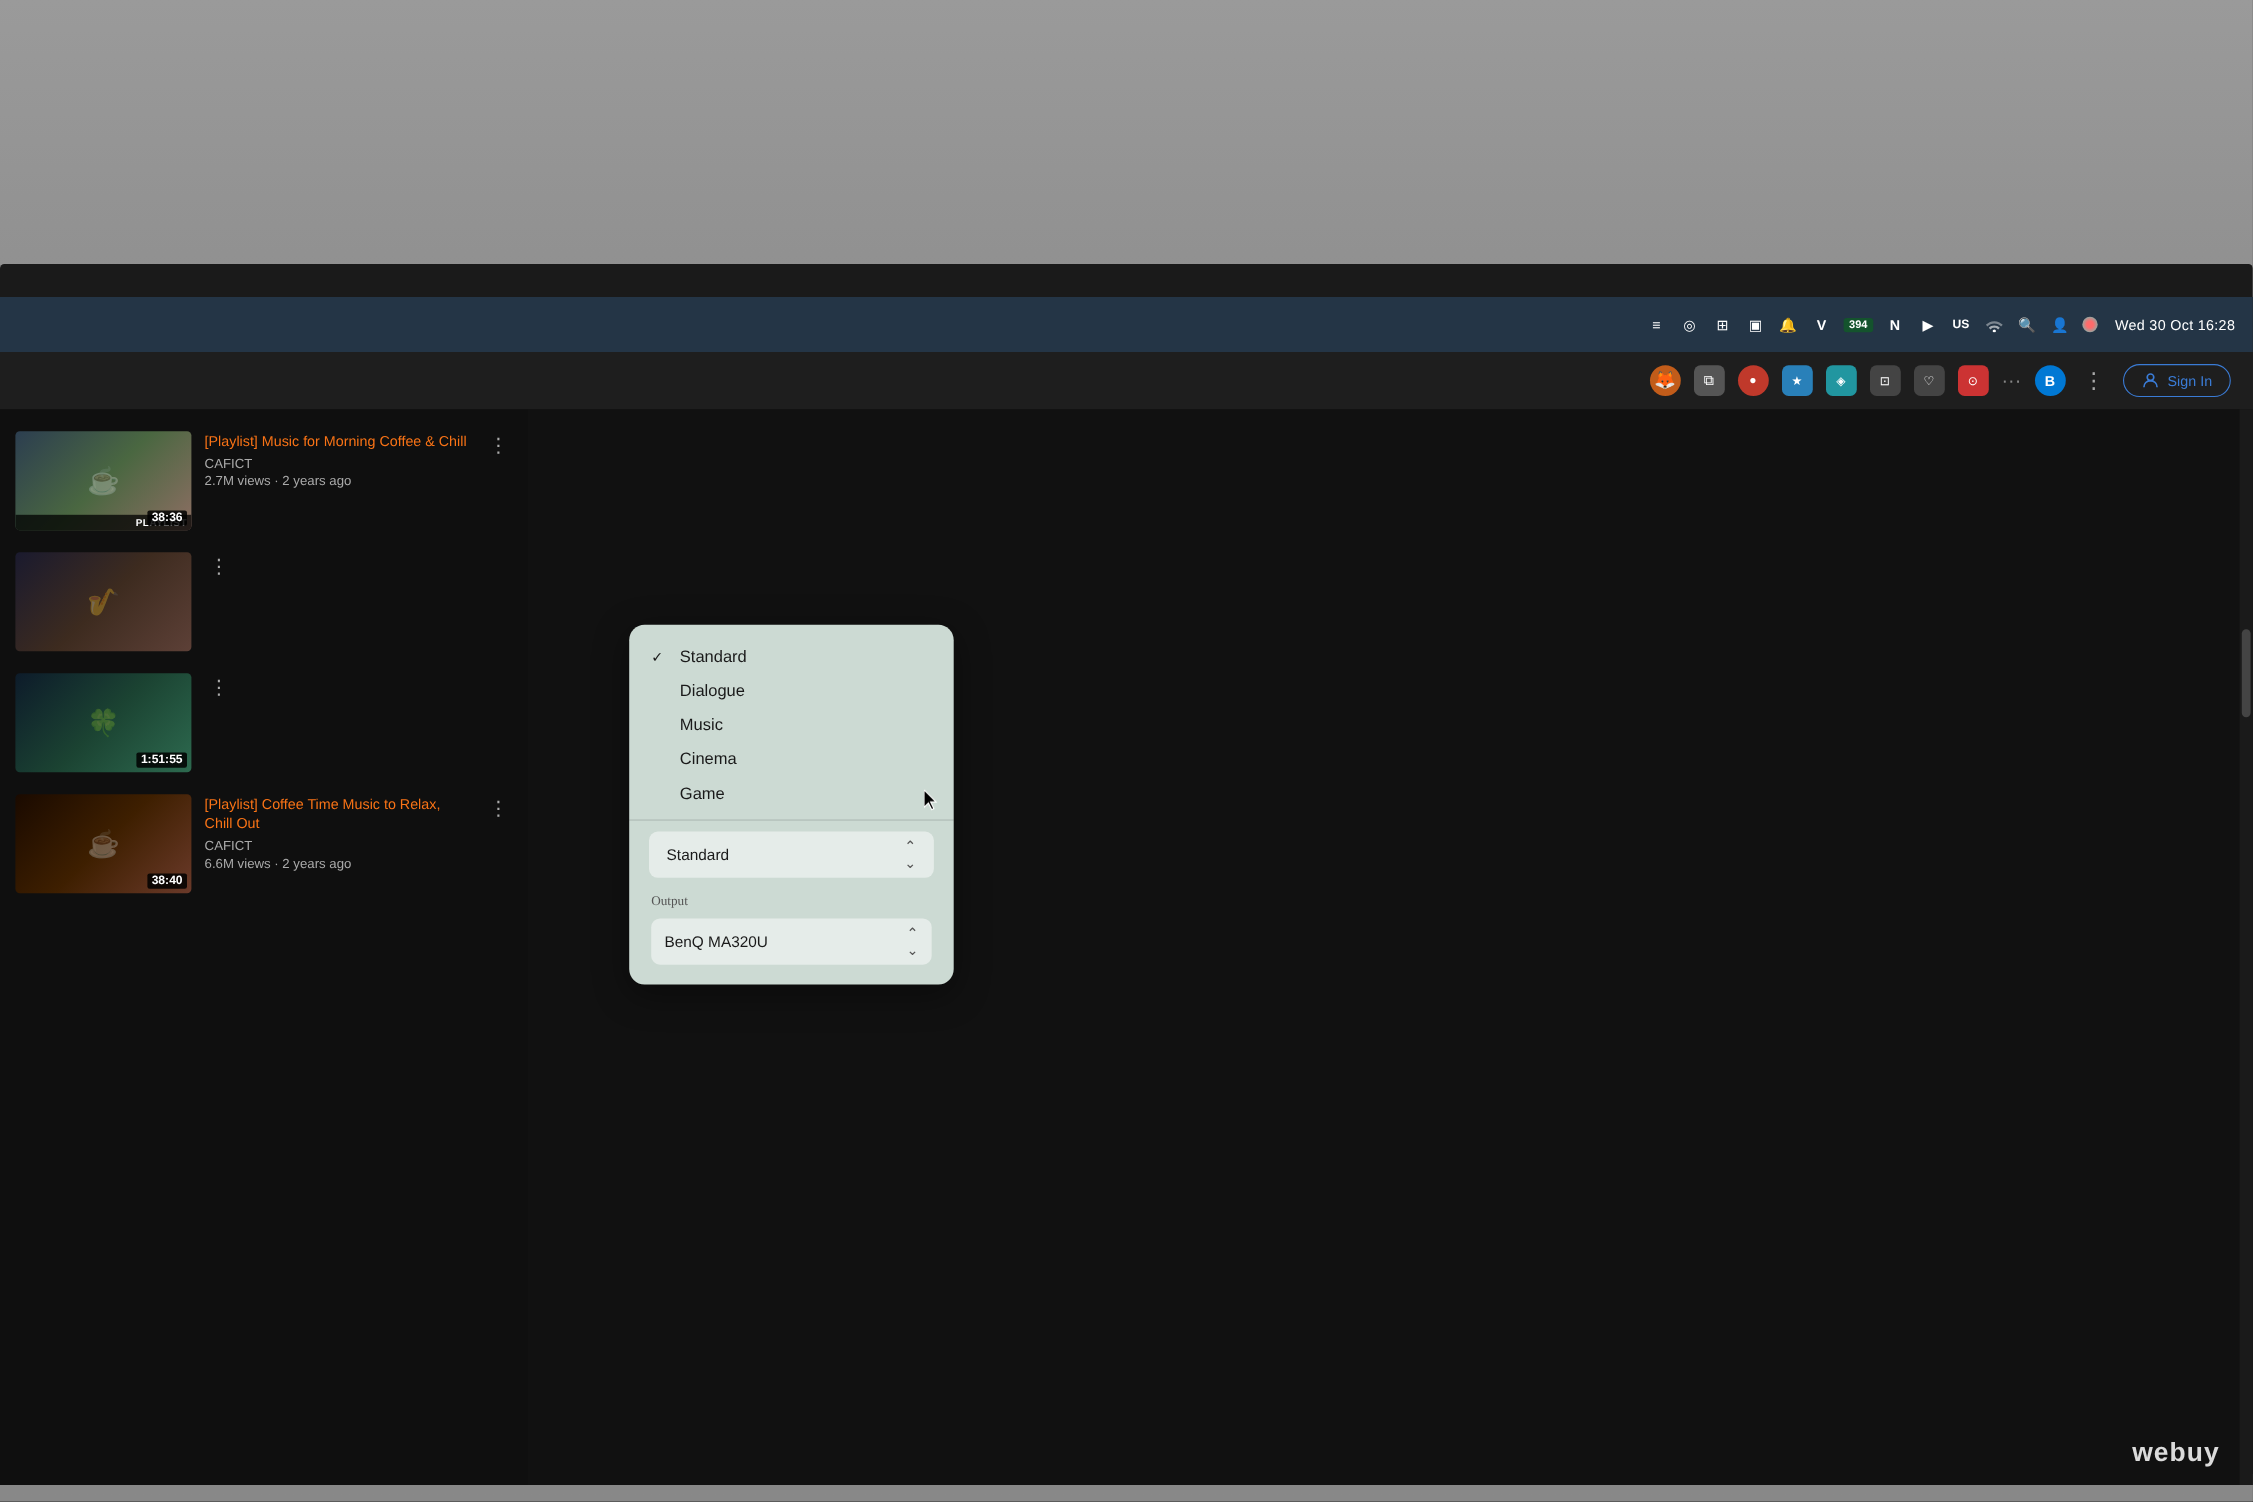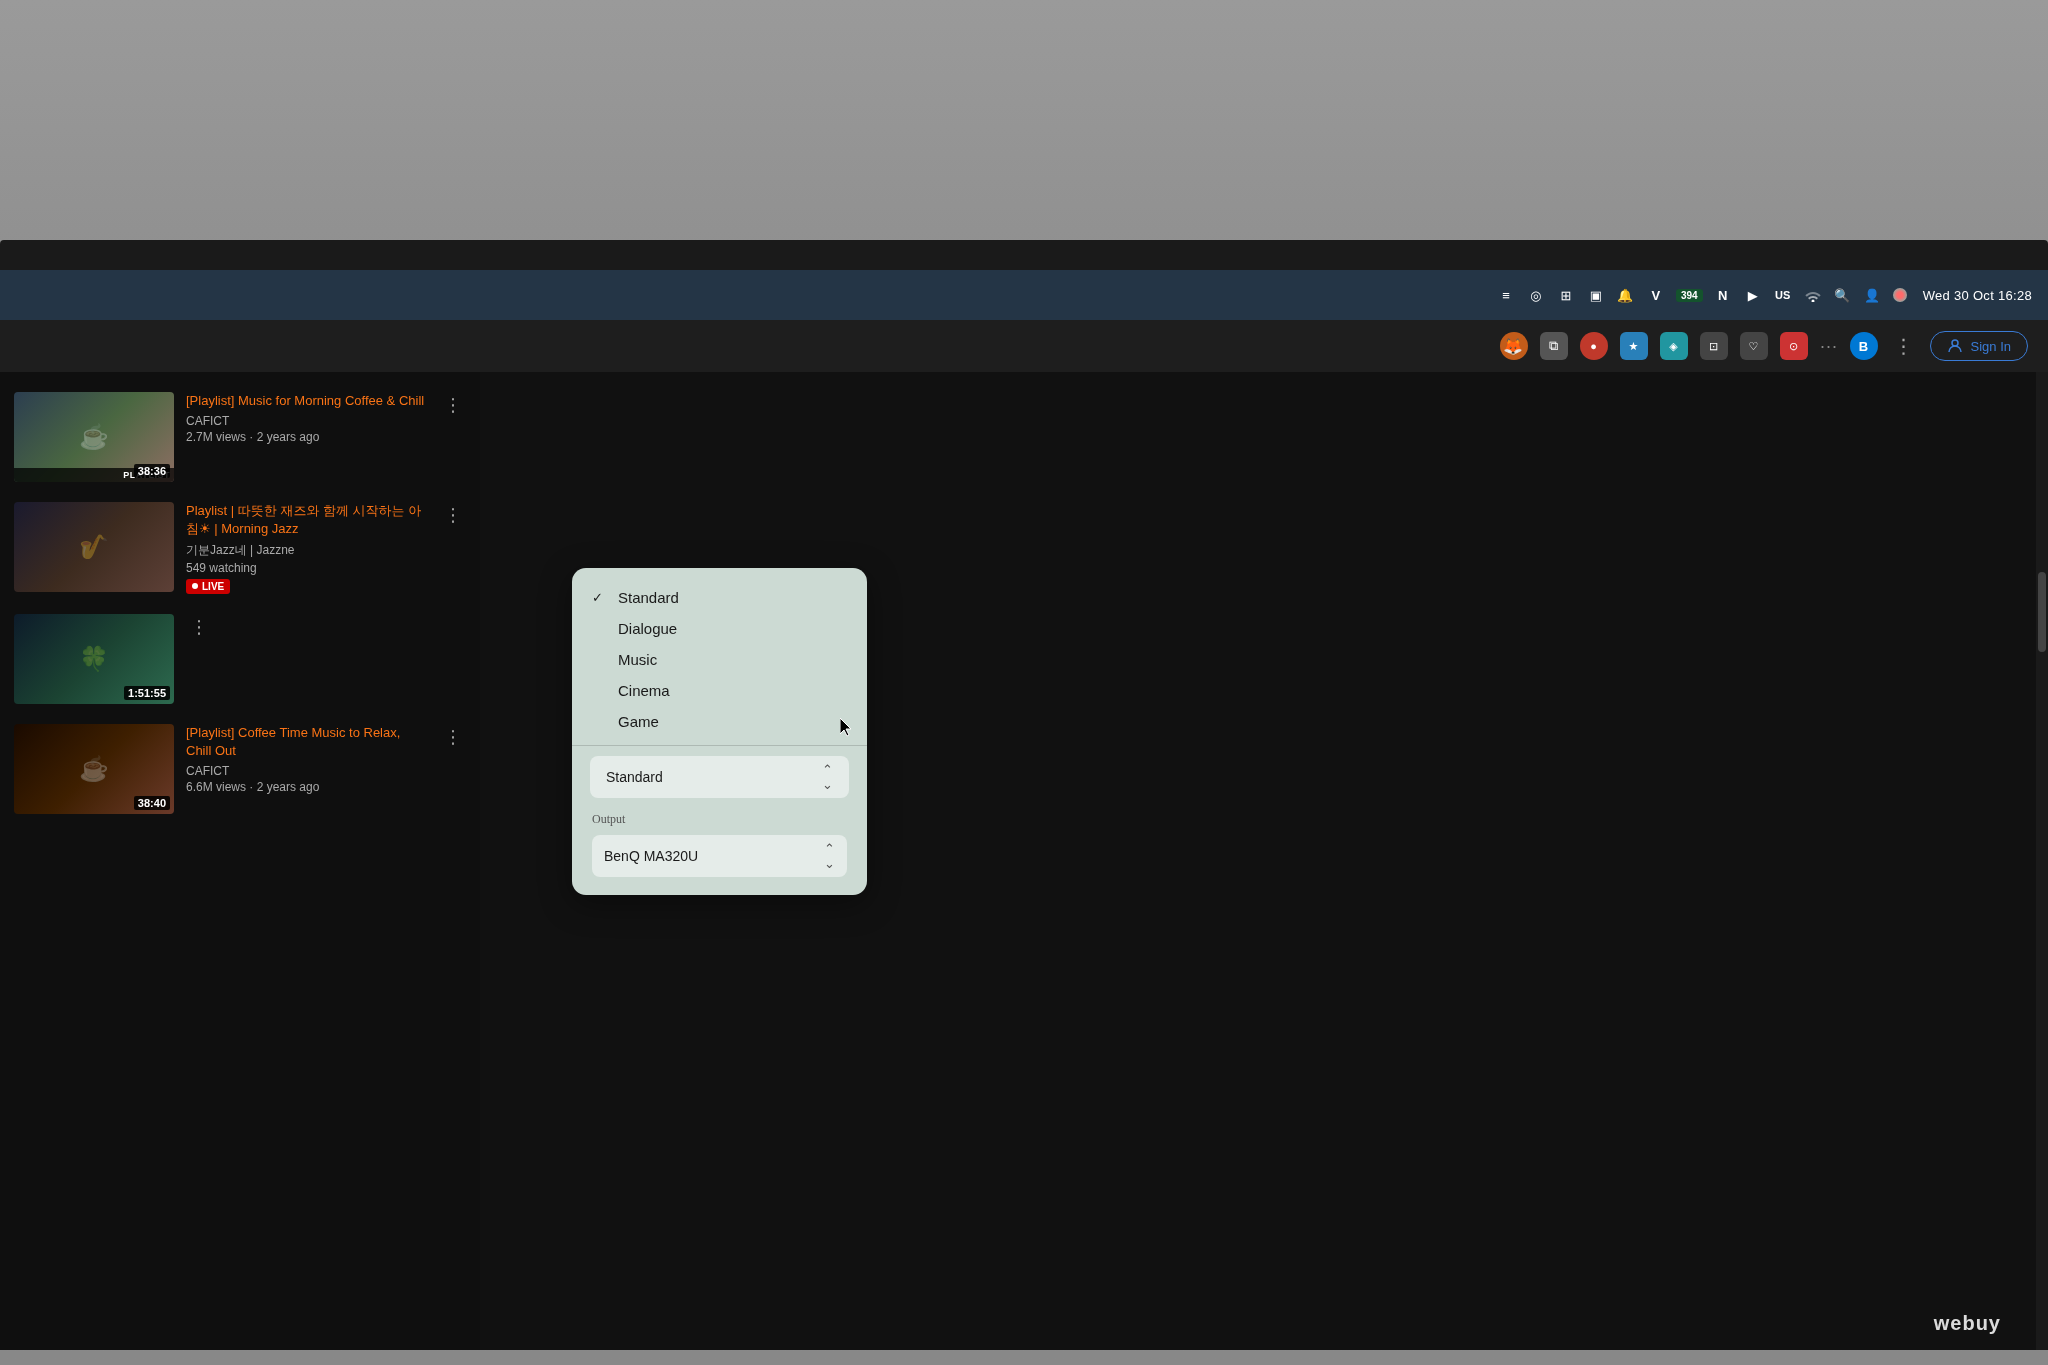--- a/index.html
+++ b/index.html
@@ -363,23 +363,23 @@
       width: 12px;
       height: 18px;
       z-index: 500;
       pointer-events: none;
     }
 
     
     .webuy-watermark {
       position: absolute;
       bottom: 30px;
-      right: 47px;
+      right: 30px;
       color: rgba(255,255,255,0.85);
-      font-size: 20px;
+      font-size: 24px;
       font-weight: 700;
       letter-spacing: 1px;
       z-index: 300;
     }
 
     
     .dark-overlay {
       position: absolute;
       top: 102px; left: 480px;
       width: calc(100% - 480px);
@@ -480,29 +480,20 @@
           <div class="video-channel">CAFICT</div>
           <div class="video-meta">2.7M views · 2 years ago</div>
         </div>
         <div class="video-menu-btn">⋮</div>
       </div>
 
       <div class="video-item">
         <div class="video-thumbnail thumb-2">
           <div style="width:100%;height:100%;display:flex;align-items:center;justify-content:center;color:rgba(255,255,255,0.3);font-size:24px;">🎷</div>
         </div>
-        <div class="video-info">
-          <div class="video-title">Playlist | 따뜻한 재즈와 함께 시작하는 아침☀ | Morning Jazz</div>
-          <div class="video-channel">기분Jazz네 | Jazzne</div>
-          <div class="video-meta">549 watching</div>
-          <div class="live-badge">
-            <div class="live-dot"></div>
-            LIVE
-          </div>
-        </div>
         <div class="video-menu-btn">⋮</div>
       </div>
 
       <div class="video-item">
         <div class="video-thumbnail thumb-3">
           <div style="width:100%;height:100%;display:flex;align-items:center;justify-content:center;color:rgba(255,255,255,0.3);font-size:24px;">🍀</div>
           <div class="video-duration">1:51:55</div>
         </div>
         <div class="video-menu-btn">⋮</div>
       </div>

